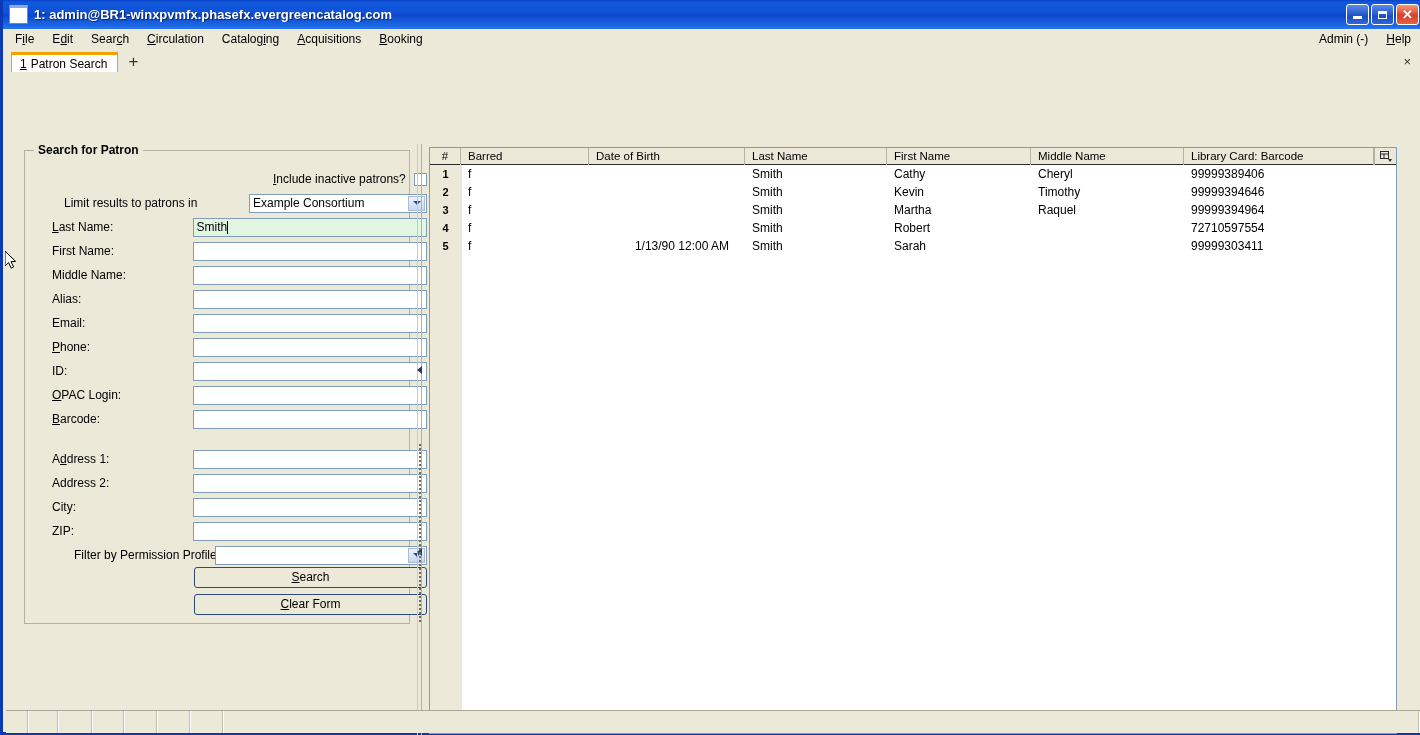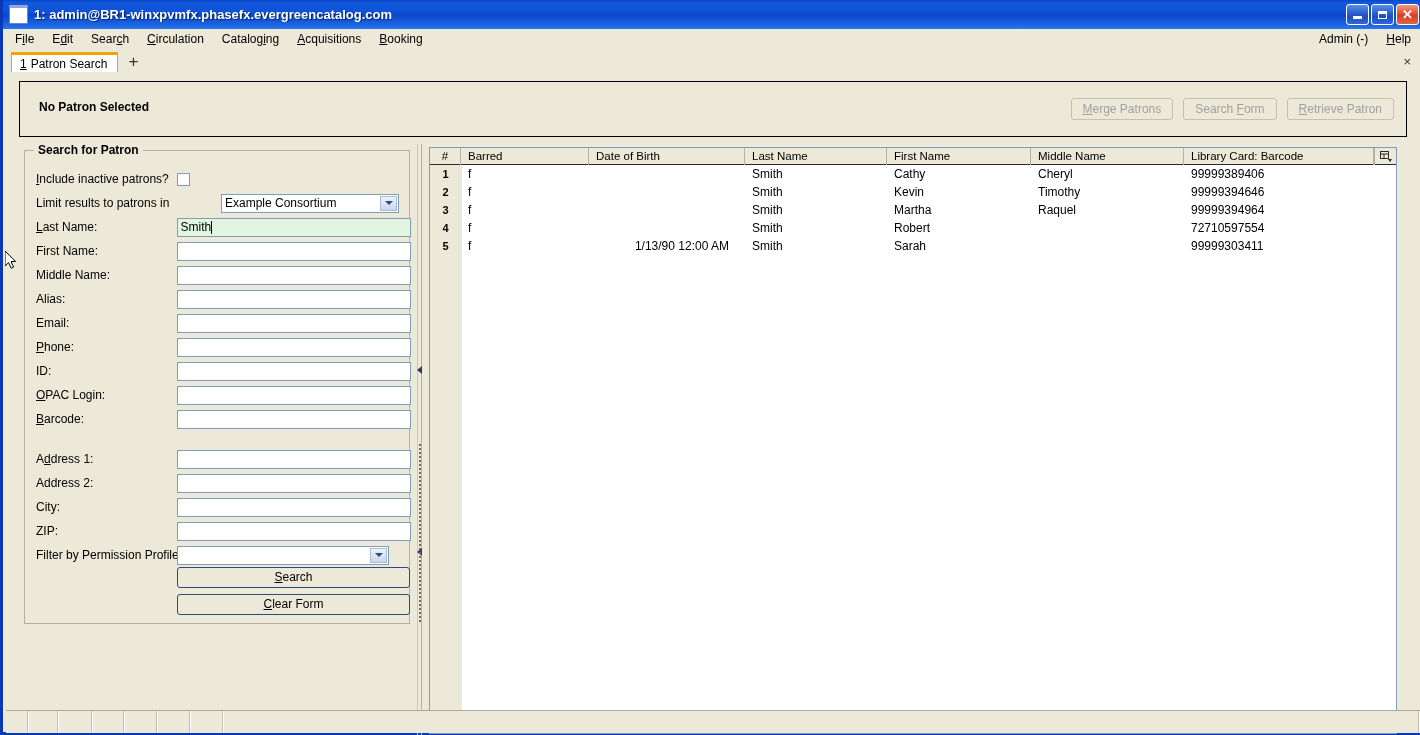--- a/index.html
+++ b/index.html
@@ -107,22 +107,22 @@
   }
   #fieldset{
     position:absolute;left:5px;top:6px;width:386px;height:474px;
     border:1px solid #b5b0a0;box-sizing:border-box;background:#ece9d8;
   }
   #fieldset-legend{
     position:absolute;left:9px;top:-8px;background:#ece9d8;padding:0 4px;
     font-weight:bold;font-size:12px;
   }
   .frow{
-    position:absolute;left:0;width:386px;height:24px;
-    display:flex;align-items:center;
+    position:absolute;left:16px;width:386px;height:24px;
+    display:flex;align-items:center;justify-content:flex-end;
   }
   .flabel{
     width:152px;padding-left:11px;box-sizing:border-box;font-size:12px;white-space:nowrap;
   }
   .finput{
     width:235px;height:19px;box-sizing:border-box;
     border:1px solid #7f9db9;background:#fff;
     font-family:"Liberation Sans",sans-serif;font-size:12px;
     padding:0 3px;outline:none;color:#000;
   }
@@ -261,28 +261,20 @@
     <div id="tab-active">
       <span class="accel">1</span>
       <span style="margin-left:4px;">Patron Search</span>
     </div>
     <div id="tab-add">+</div>
     <div id="tabstrip-close">×</div>
   </div>
 
   <div id="content">
 
-    <div id="patron-band">
-      <div id="patron-label">No Patron Selected</div>
-      <div id="patron-actions">
-          <div class="btn disabled"><span class="accel">M</span>erge Patrons</div>
-          <div class="btn disabled">Search <span class="accel">F</span>orm</div>
-          <div class="btn disabled"><span class="accel">R</span>etrieve Patron</div>
-        </div>
-    </div>
 
     <div id="left-panel">
       <div id="fieldset">
         <div id="fieldset-legend">Search for Patron</div>
         <div id="form-rows">
             <div class="frow" style="top: 16px;">
               <div class="flabel"><span class="accel">I</span>nclude inactive patrons?</div>
               <div class="fcheck"></div>
             </div>
             <div class="frow" style="top: 40px; gap: 44px;">

